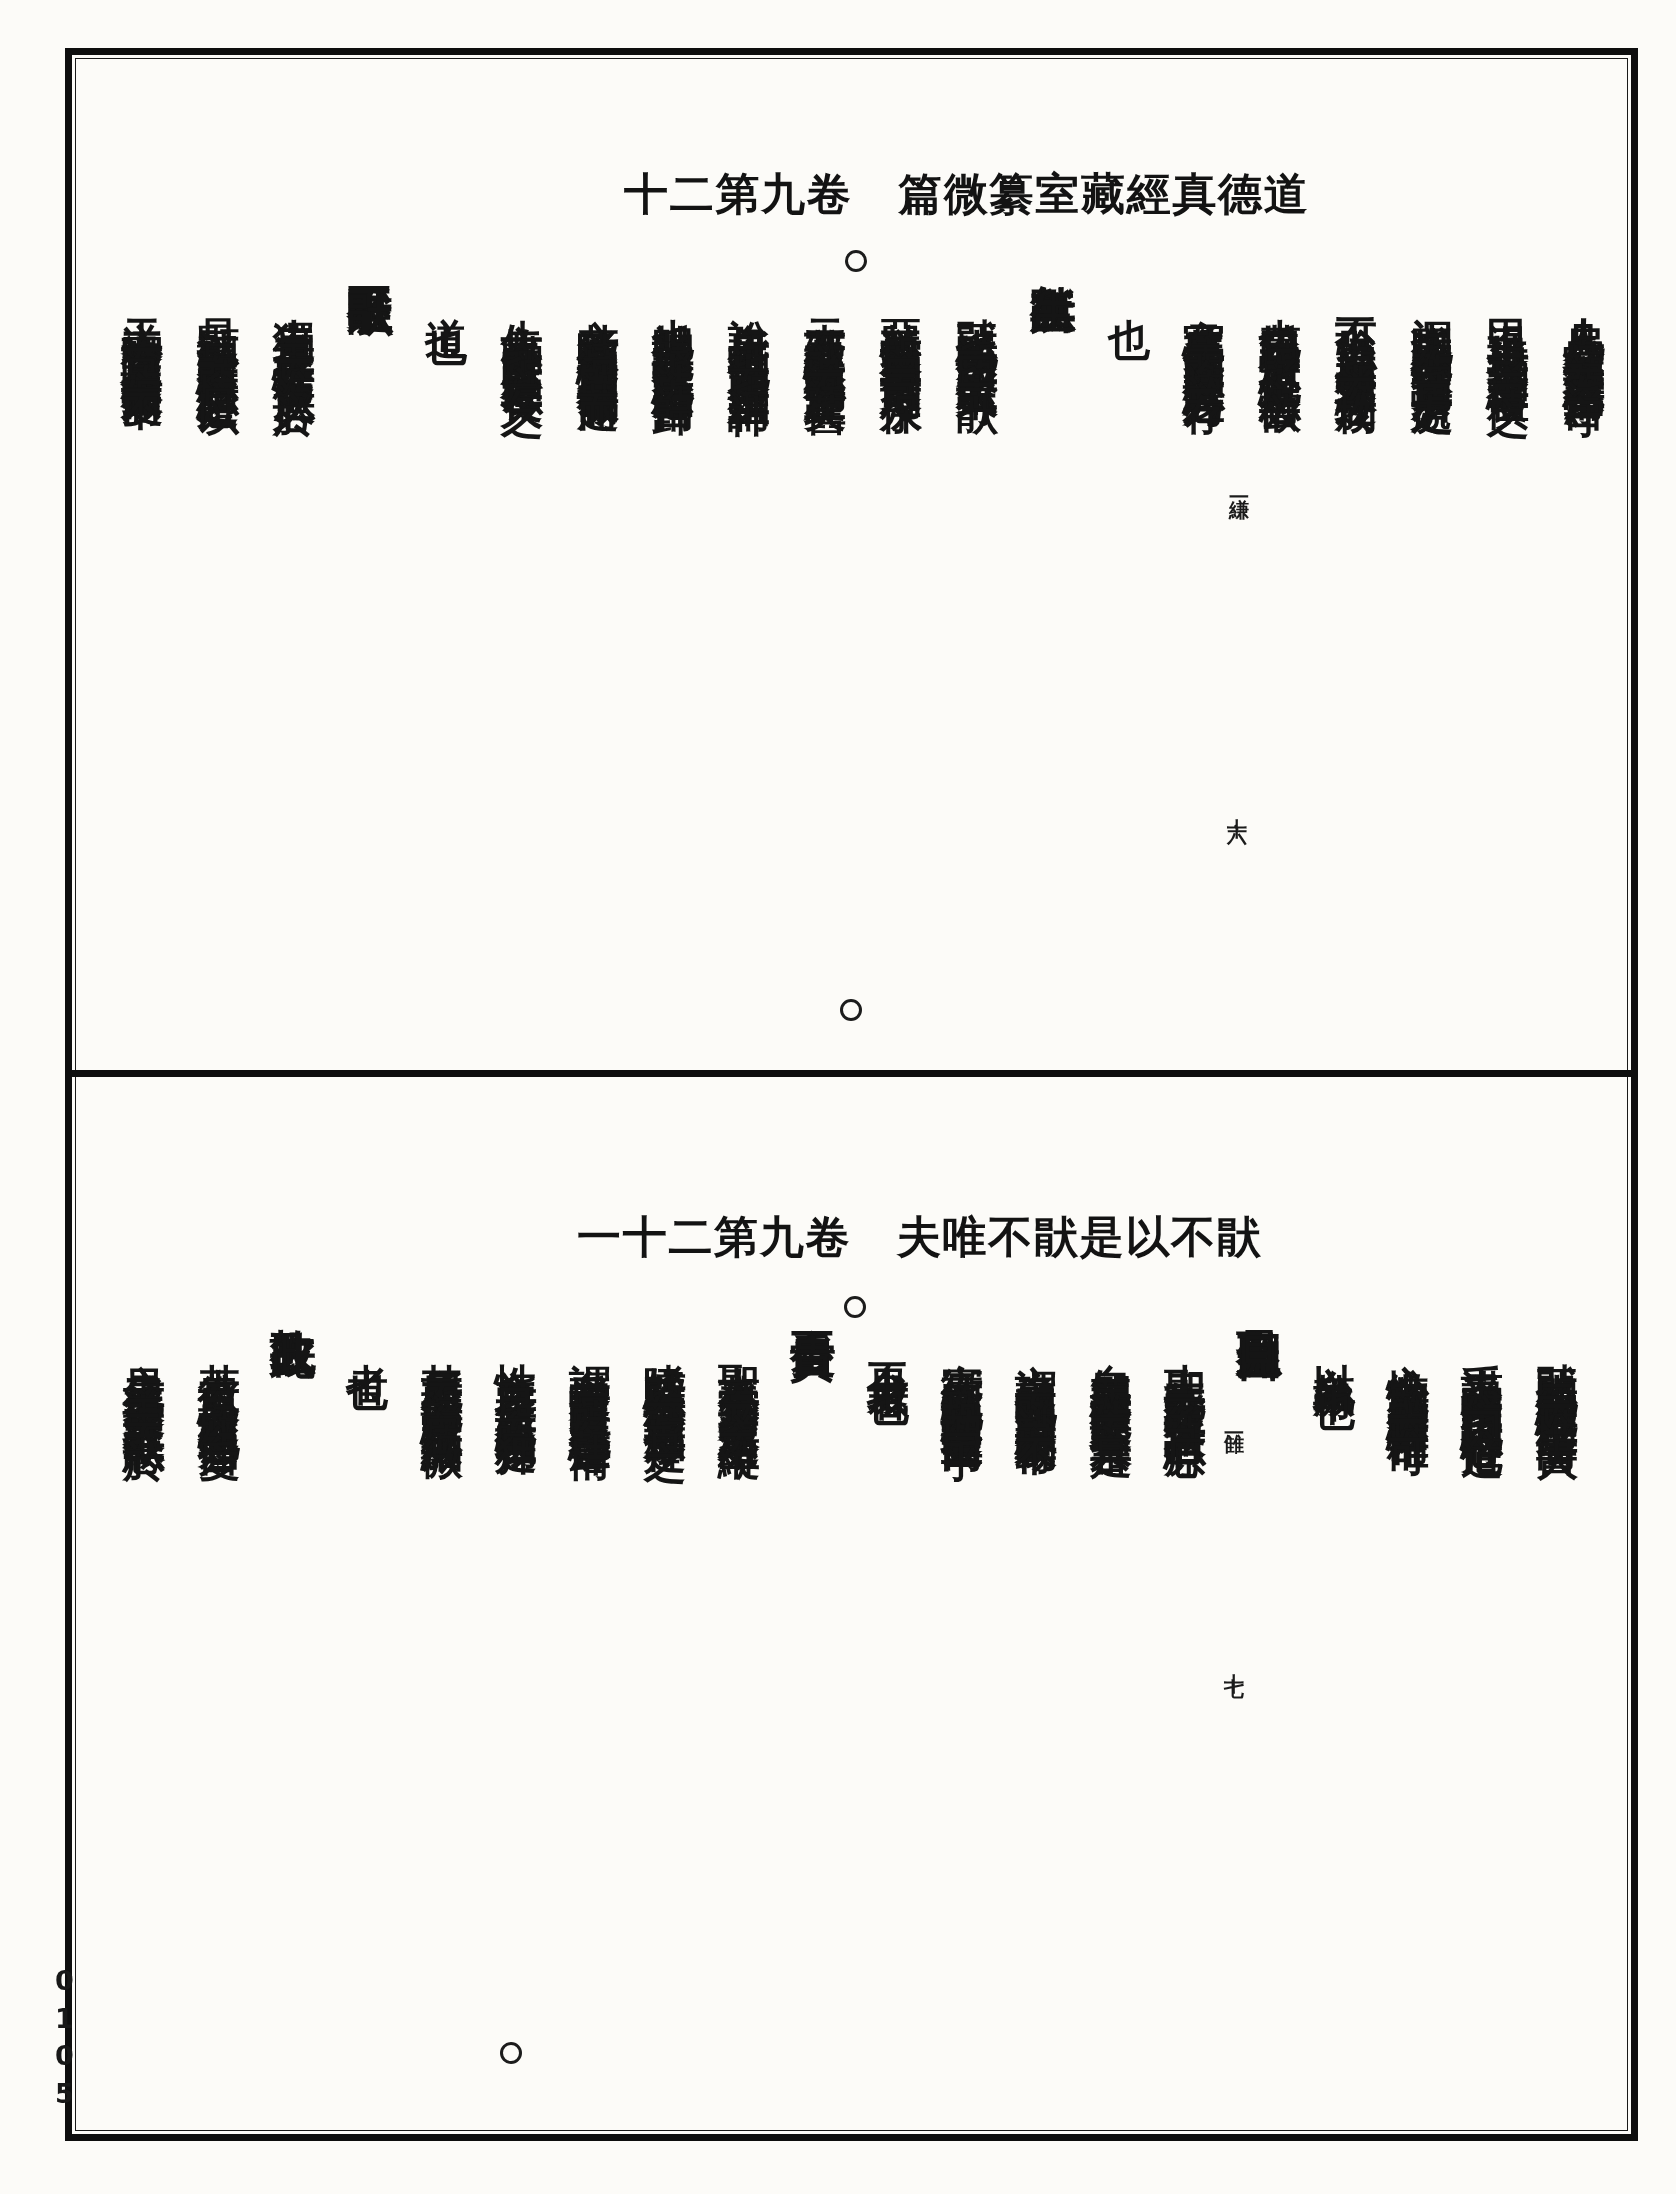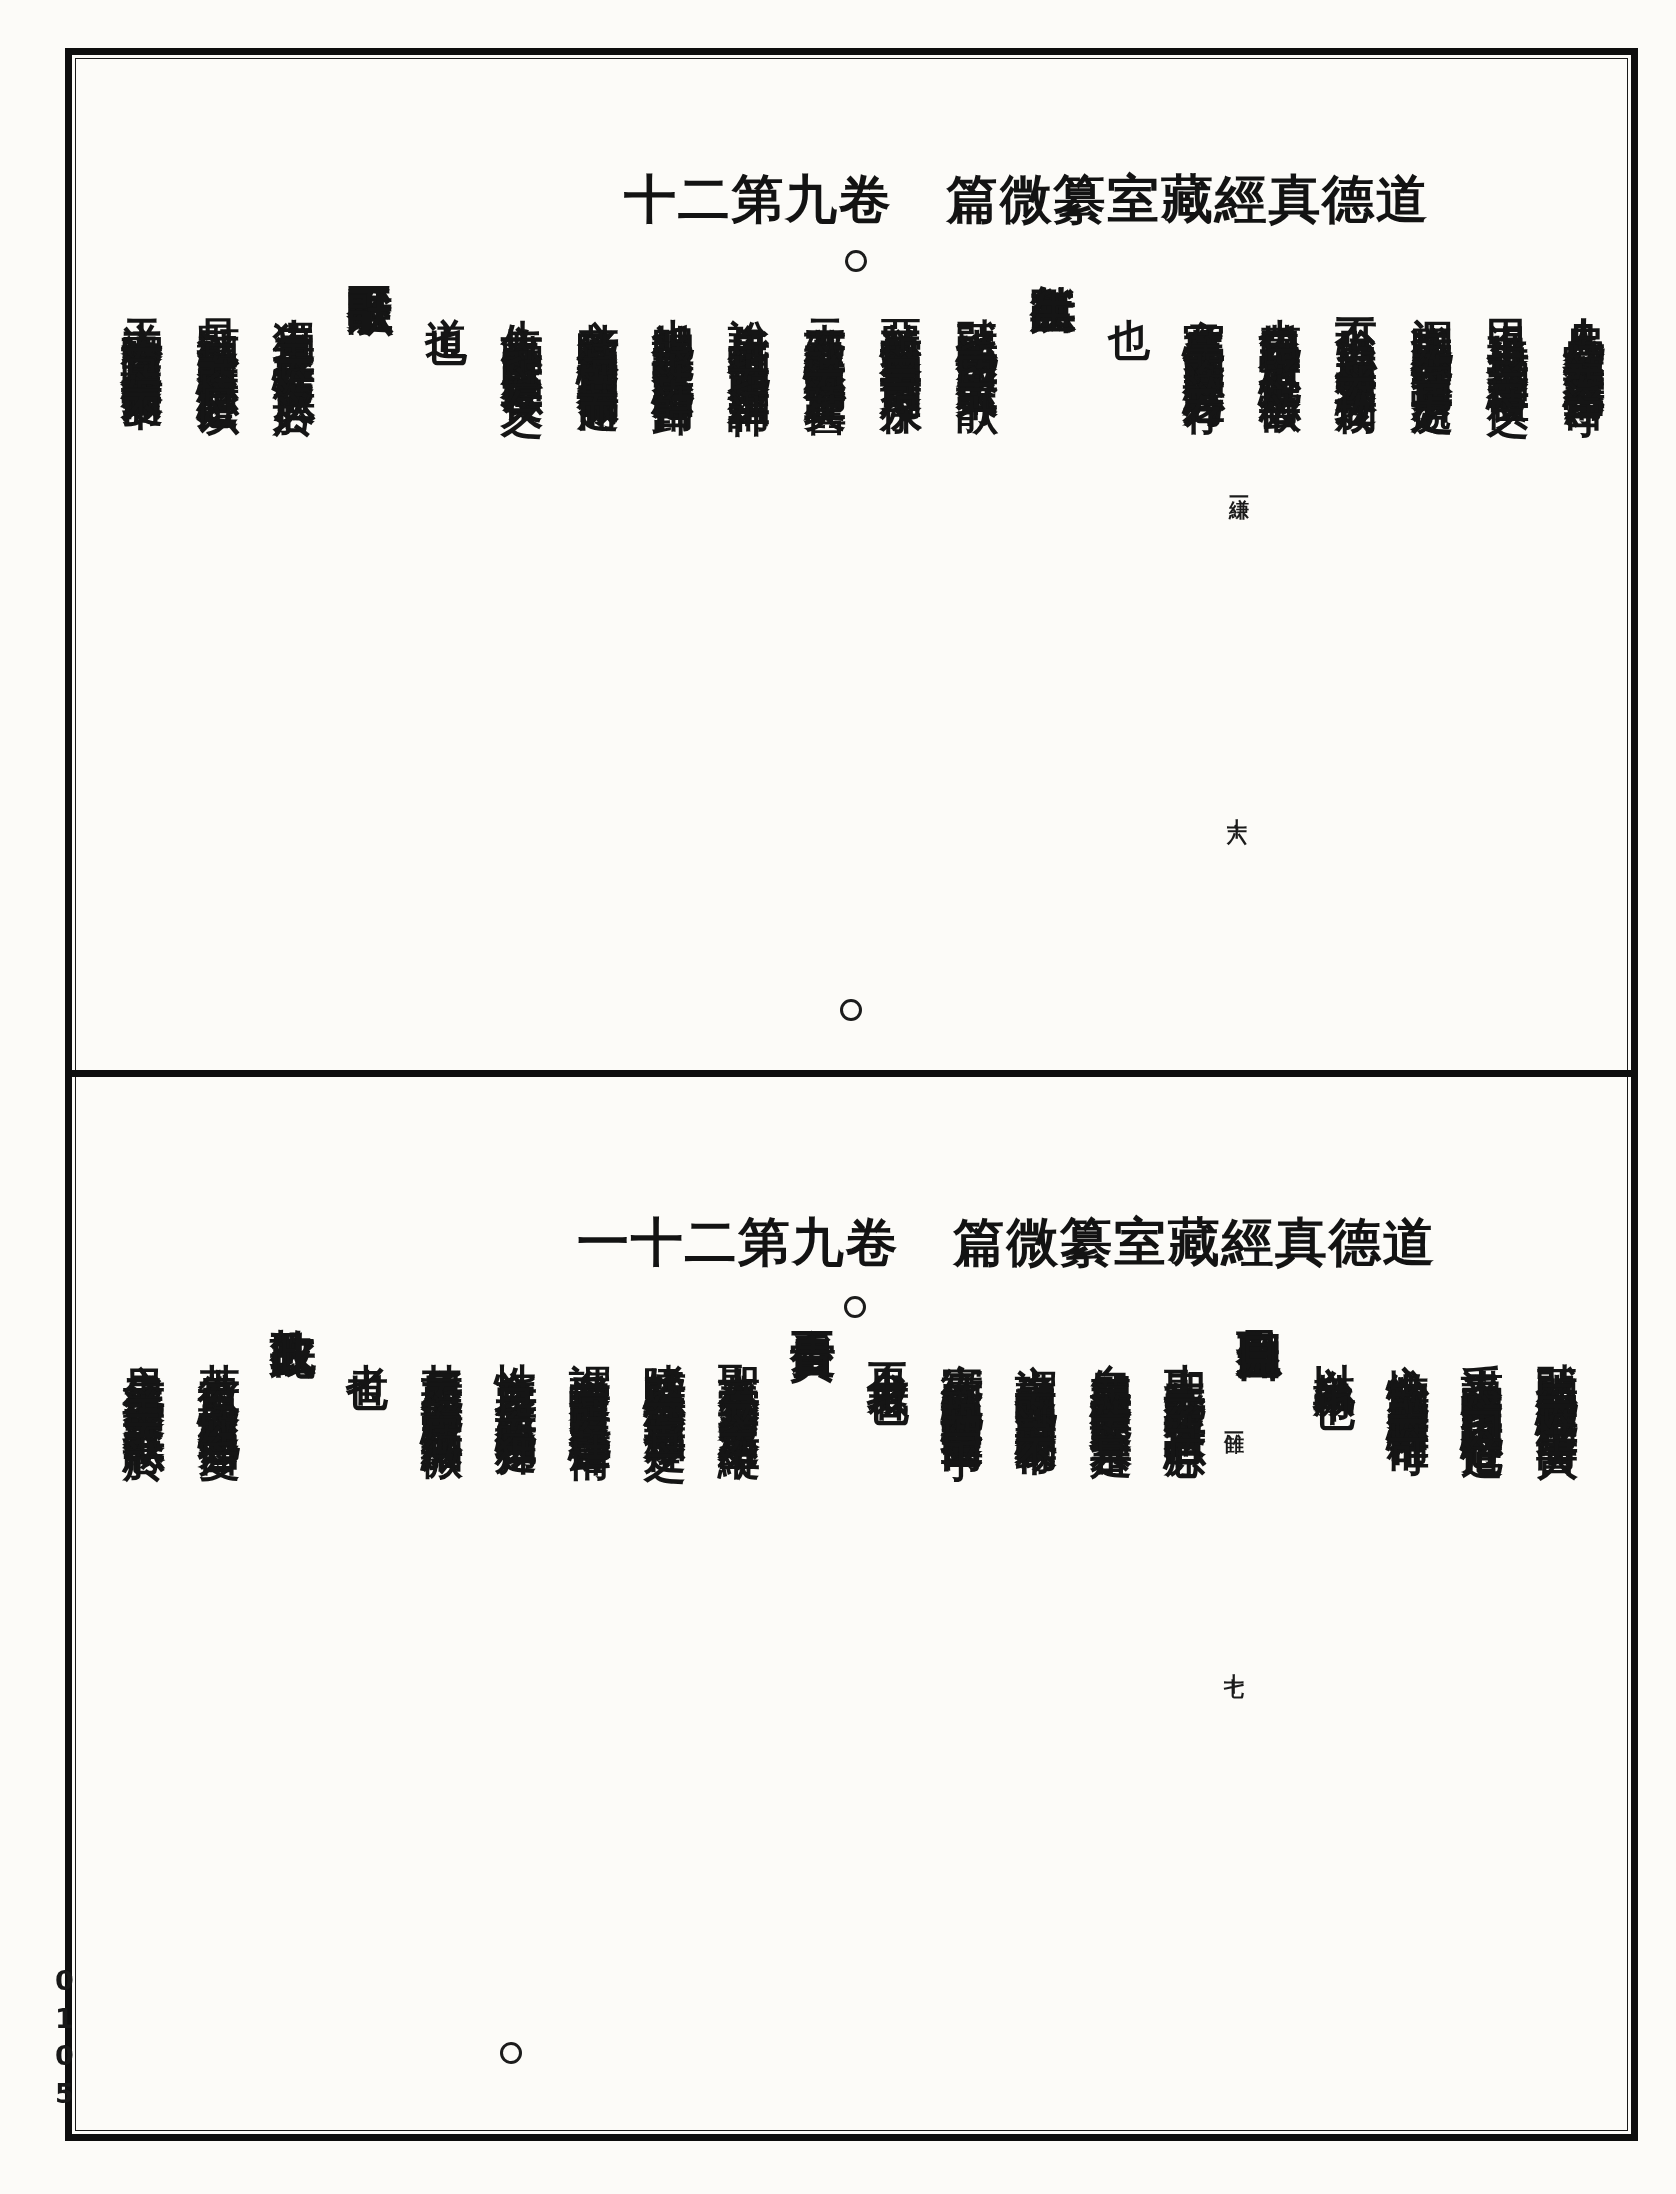--- a/index.html
+++ b/index.html
@@ -14,21 +14,21 @@
     border:7.5px solid #0e0e0e;
   }
   .frame-inner{
     position:absolute;inset:3.4px;border:1.7px solid #1a1a1a;
   }
   .divider{
     position:absolute;left:72px;top:1070px;width:1559px;height:6.7px;
     background:#0e0e0e;
   }
   .header{
-    position:absolute;font-size:52px;font-weight:700;letter-spacing:1.7px;
+    position:absolute;font-size:44px;font-weight:700;letter-spacing:1.7px;
     white-space:pre;color:#131313;
   }
   .header-top{left:624px;top:165px;}
   .header-bottom{left:577px;top:1208px;}
   .col{
     position:absolute;writing-mode:vertical-rl;text-orientation:upright;
     font-weight:700;white-space:nowrap;line-height:47px;color:#151515;
   }
   .commentary{font-size:42px;letter-spacing:5px;}
   .scripture{font-size:46px;letter-spacing:0.8px;}
@@ -50,21 +50,21 @@
 </head>
 <body>
 
 <div id="page">
   <div class="frame">
     <div class="frame-inner"></div>
   </div>
   <div class="divider"></div>
 
   <div class="header header-top">十二第九卷　篇微纂室藏經真德道</div>
-  <div class="header header-bottom">一十二第九卷　篇微纂室藏經真德道</div>
+  <div class="header header-bottom">一十二第九卷　夫唯不猒是以不猒</div>
 
   <div id="cols-root">
       <div class="col commentary" style="left: 1561px; top: 285px;">人凡居處當擇善鄰無習惡友清淨自守</div>
       <div class="col commentary" style="left: 1485px; top: 285px;">甲退自持災禍莫干形全神王斯畏慎之</div>
       <div class="col commentary" style="left: 1409px; top: 285px;">深也開元御本作狹者謂覓其所居之處</div>
       <div class="col commentary" style="left: 1333px; top: 285px;">不可強梁自處在乎和光容衆不迕於物</div>
       <div class="col commentary" style="left: 1257px; top: 285px;">也舊說曰神所居者心也人當忘情去欲</div>
       <div class="col commentary" style="left: 1181px; top: 285px;">寛柔其懷使靈府閑豫神棲於心身乃存</div>
       <div class="col commentary" style="left: 1106px; top: 285px;">也</div>
       <div class="col scripture" style="left: 1030px; top: 248px;">無猒其所生</div>

